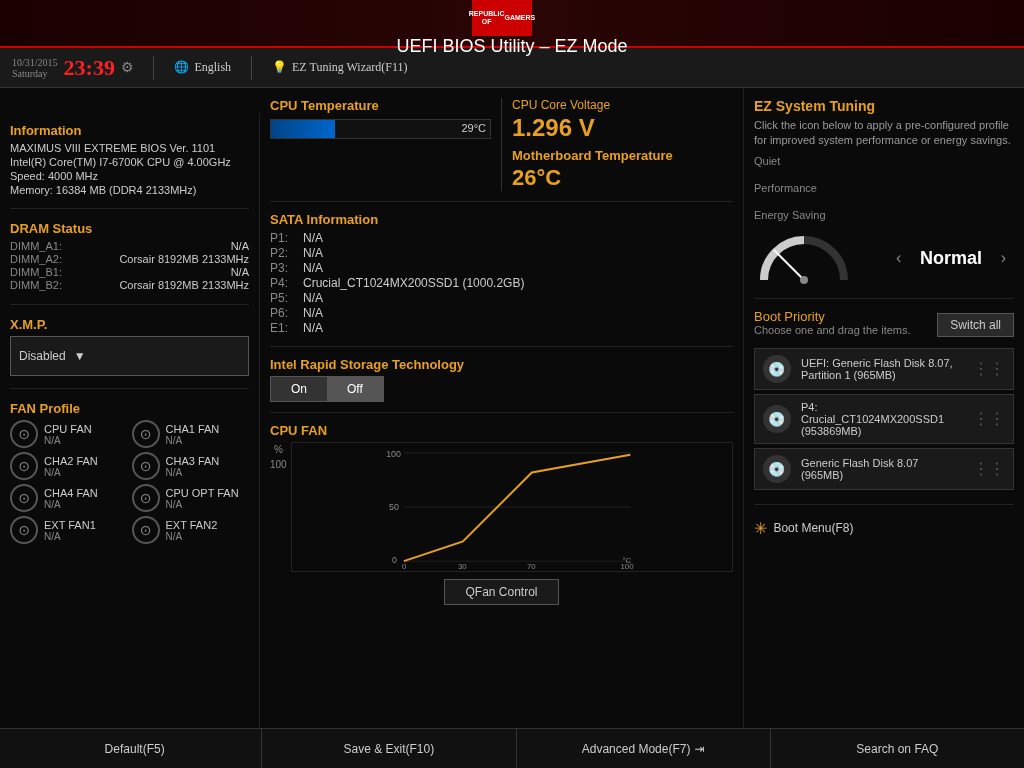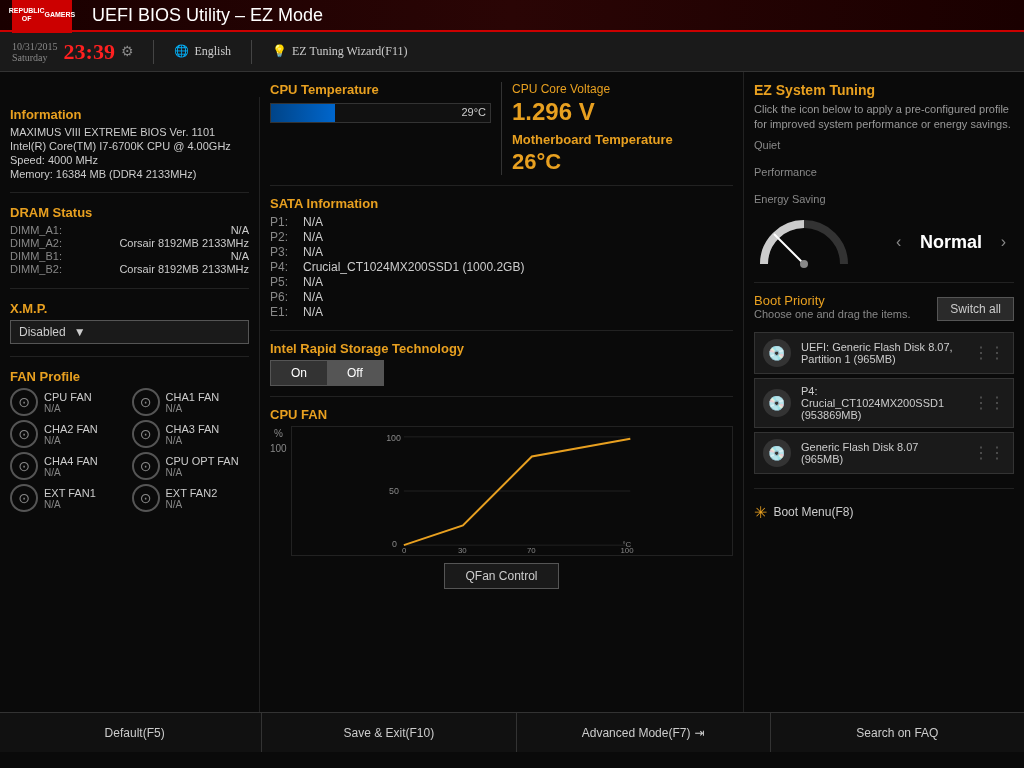--- a/index.html
+++ b/index.html
@@ -9,25 +9,26 @@
       background: #0a0a0a;
       color: #ccc;
       font-family: Arial, sans-serif;
       font-size: 12px;
       overflow: hidden;
     }
 
     
     #header {
       background: linear-gradient(to right, #1a0000, #2a0505, #1a0000);
-      height: 32px;
+      height: 48px;
       display: flex;
       align-items: center;
       padding: 0 12px;
       border-bottom: 2px solid #cc0000;
+      flex-direction: column;
     }
     #logo-area {
       display: flex;
       align-items: center;
       gap: 8px;
       margin-right: 20px;
     }
     .rog-logo {
       width: 60px;
       height: 36px;
@@ -309,21 +310,21 @@
     
     .dram-row { display: flex; justify-content: space-between; margin-bottom: 1px; }
     .dram-slot { color: #888; font-size: 11px; }
     .dram-val { color: #ccc; font-size: 11px; }
 
     
     .xmp-select {
       background: #1a1a1a;
       border: 1px solid #555;
       color: #ccc;
-      padding: 4px 8px;
+      padding: 12px 8px;
       font-size: 12px;
       cursor: pointer;
       display: flex;
       align-items: center;
       gap: 8px;
     }
 
     
     .h-divider {
       height: 1px;

